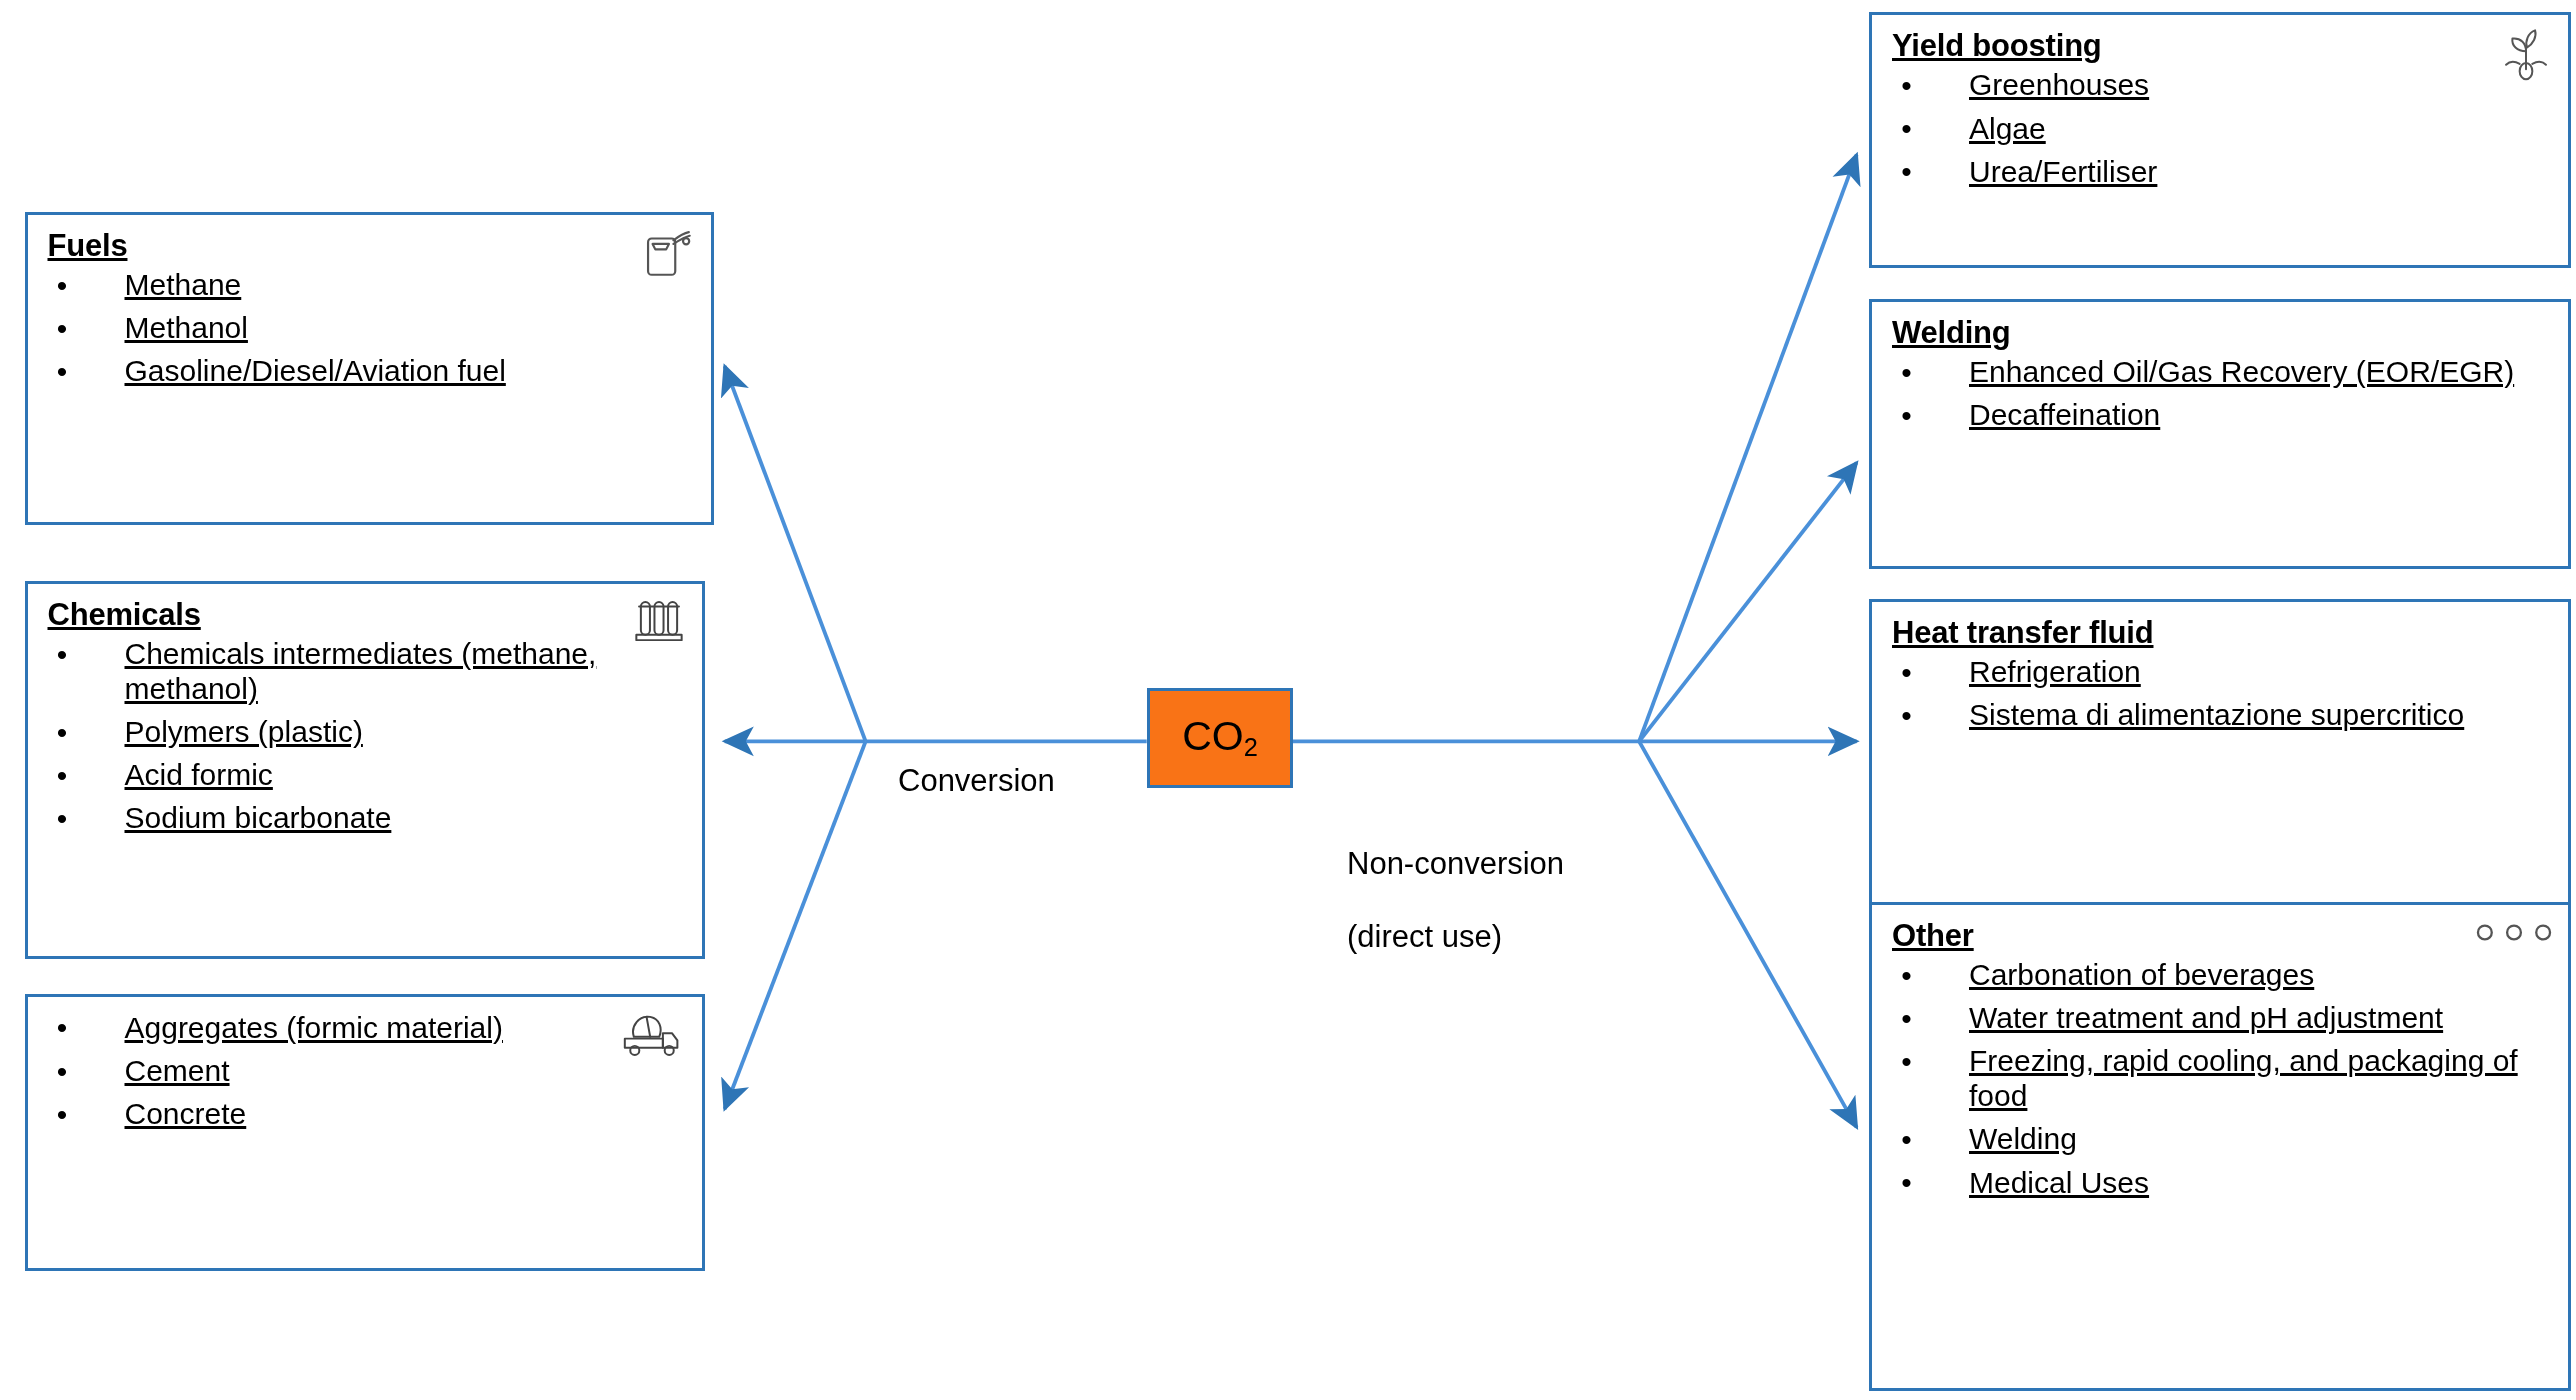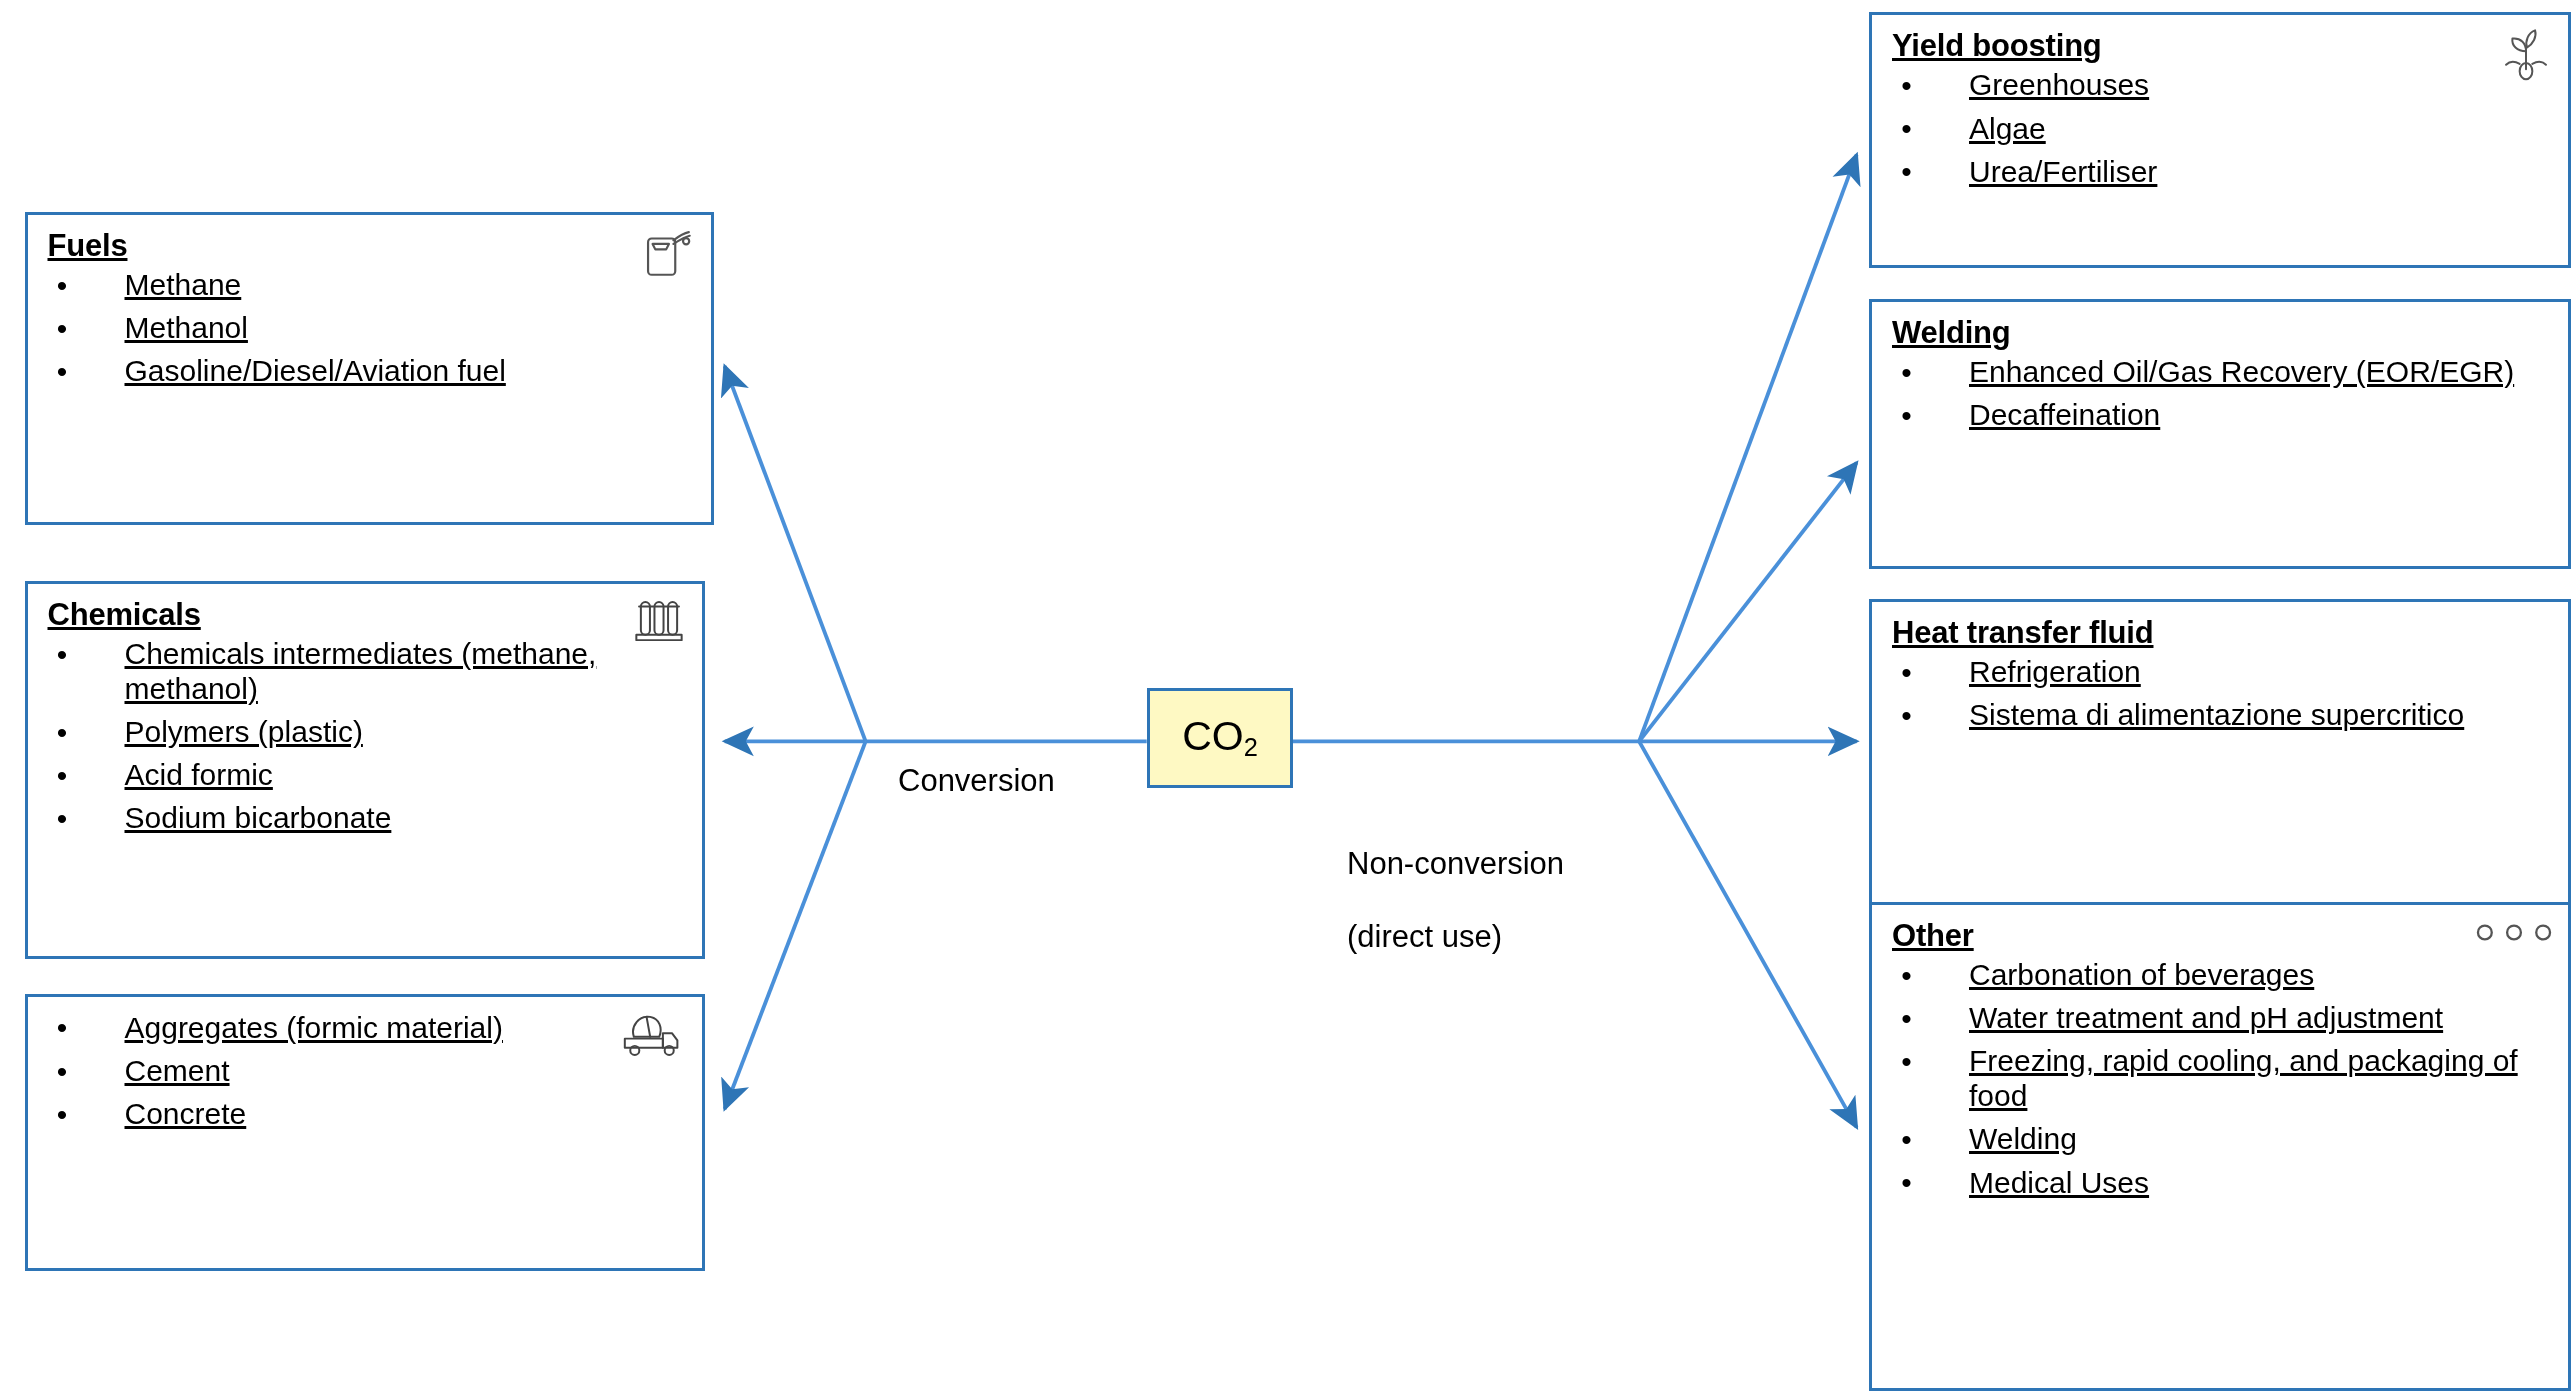--- a/index.html
+++ b/index.html
@@ -48,21 +48,21 @@
     position:absolute;right:12.3px;top:9.2px;
     width:60px;height:58px;
   }
   .card-icon.wide{width:74px;}
   .card-icon svg{display:block;width:100%;height:100%;}
 
   
   .co2-node{
     position:absolute;
     left:1147px;top:688px;width:146px;height:100px;
-    background:#fef9c3;border:3.8px solid #2E75B6;
+    background:#f97316;border:3.8px solid #2E75B6;
     box-sizing:border-box;
     display:flex;align-items:center;justify-content:center;
     z-index:4;
   }
   .co2-label{font-size:41px;line-height:1;white-space:nowrap;}
   .co2-label sub{font-size:0.62em;vertical-align:-0.22em;}
 
   
   .branch-label{
     position:absolute;z-index:4;

